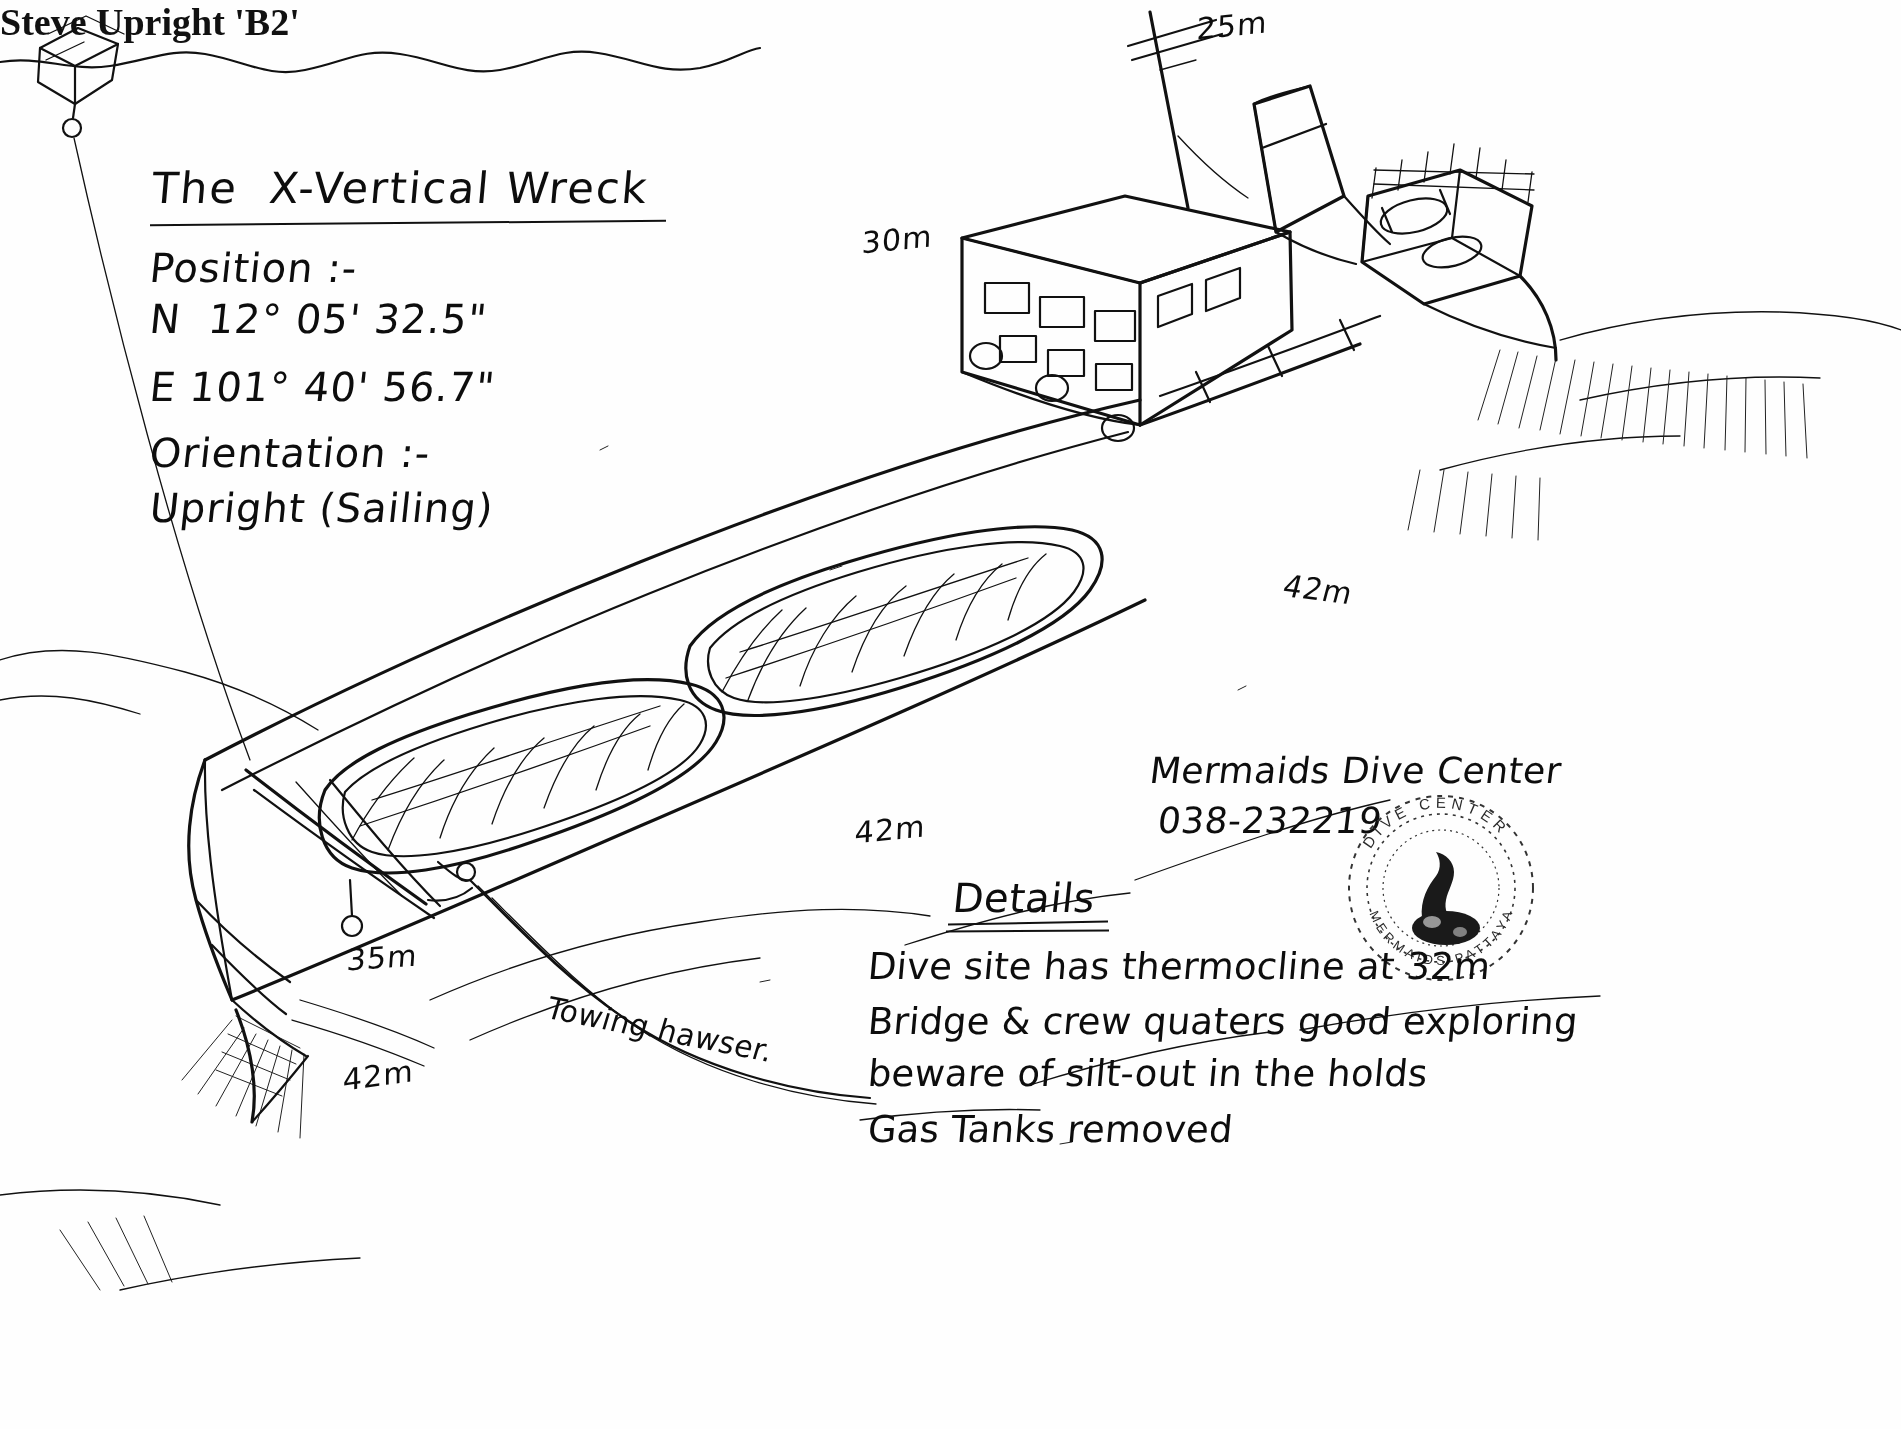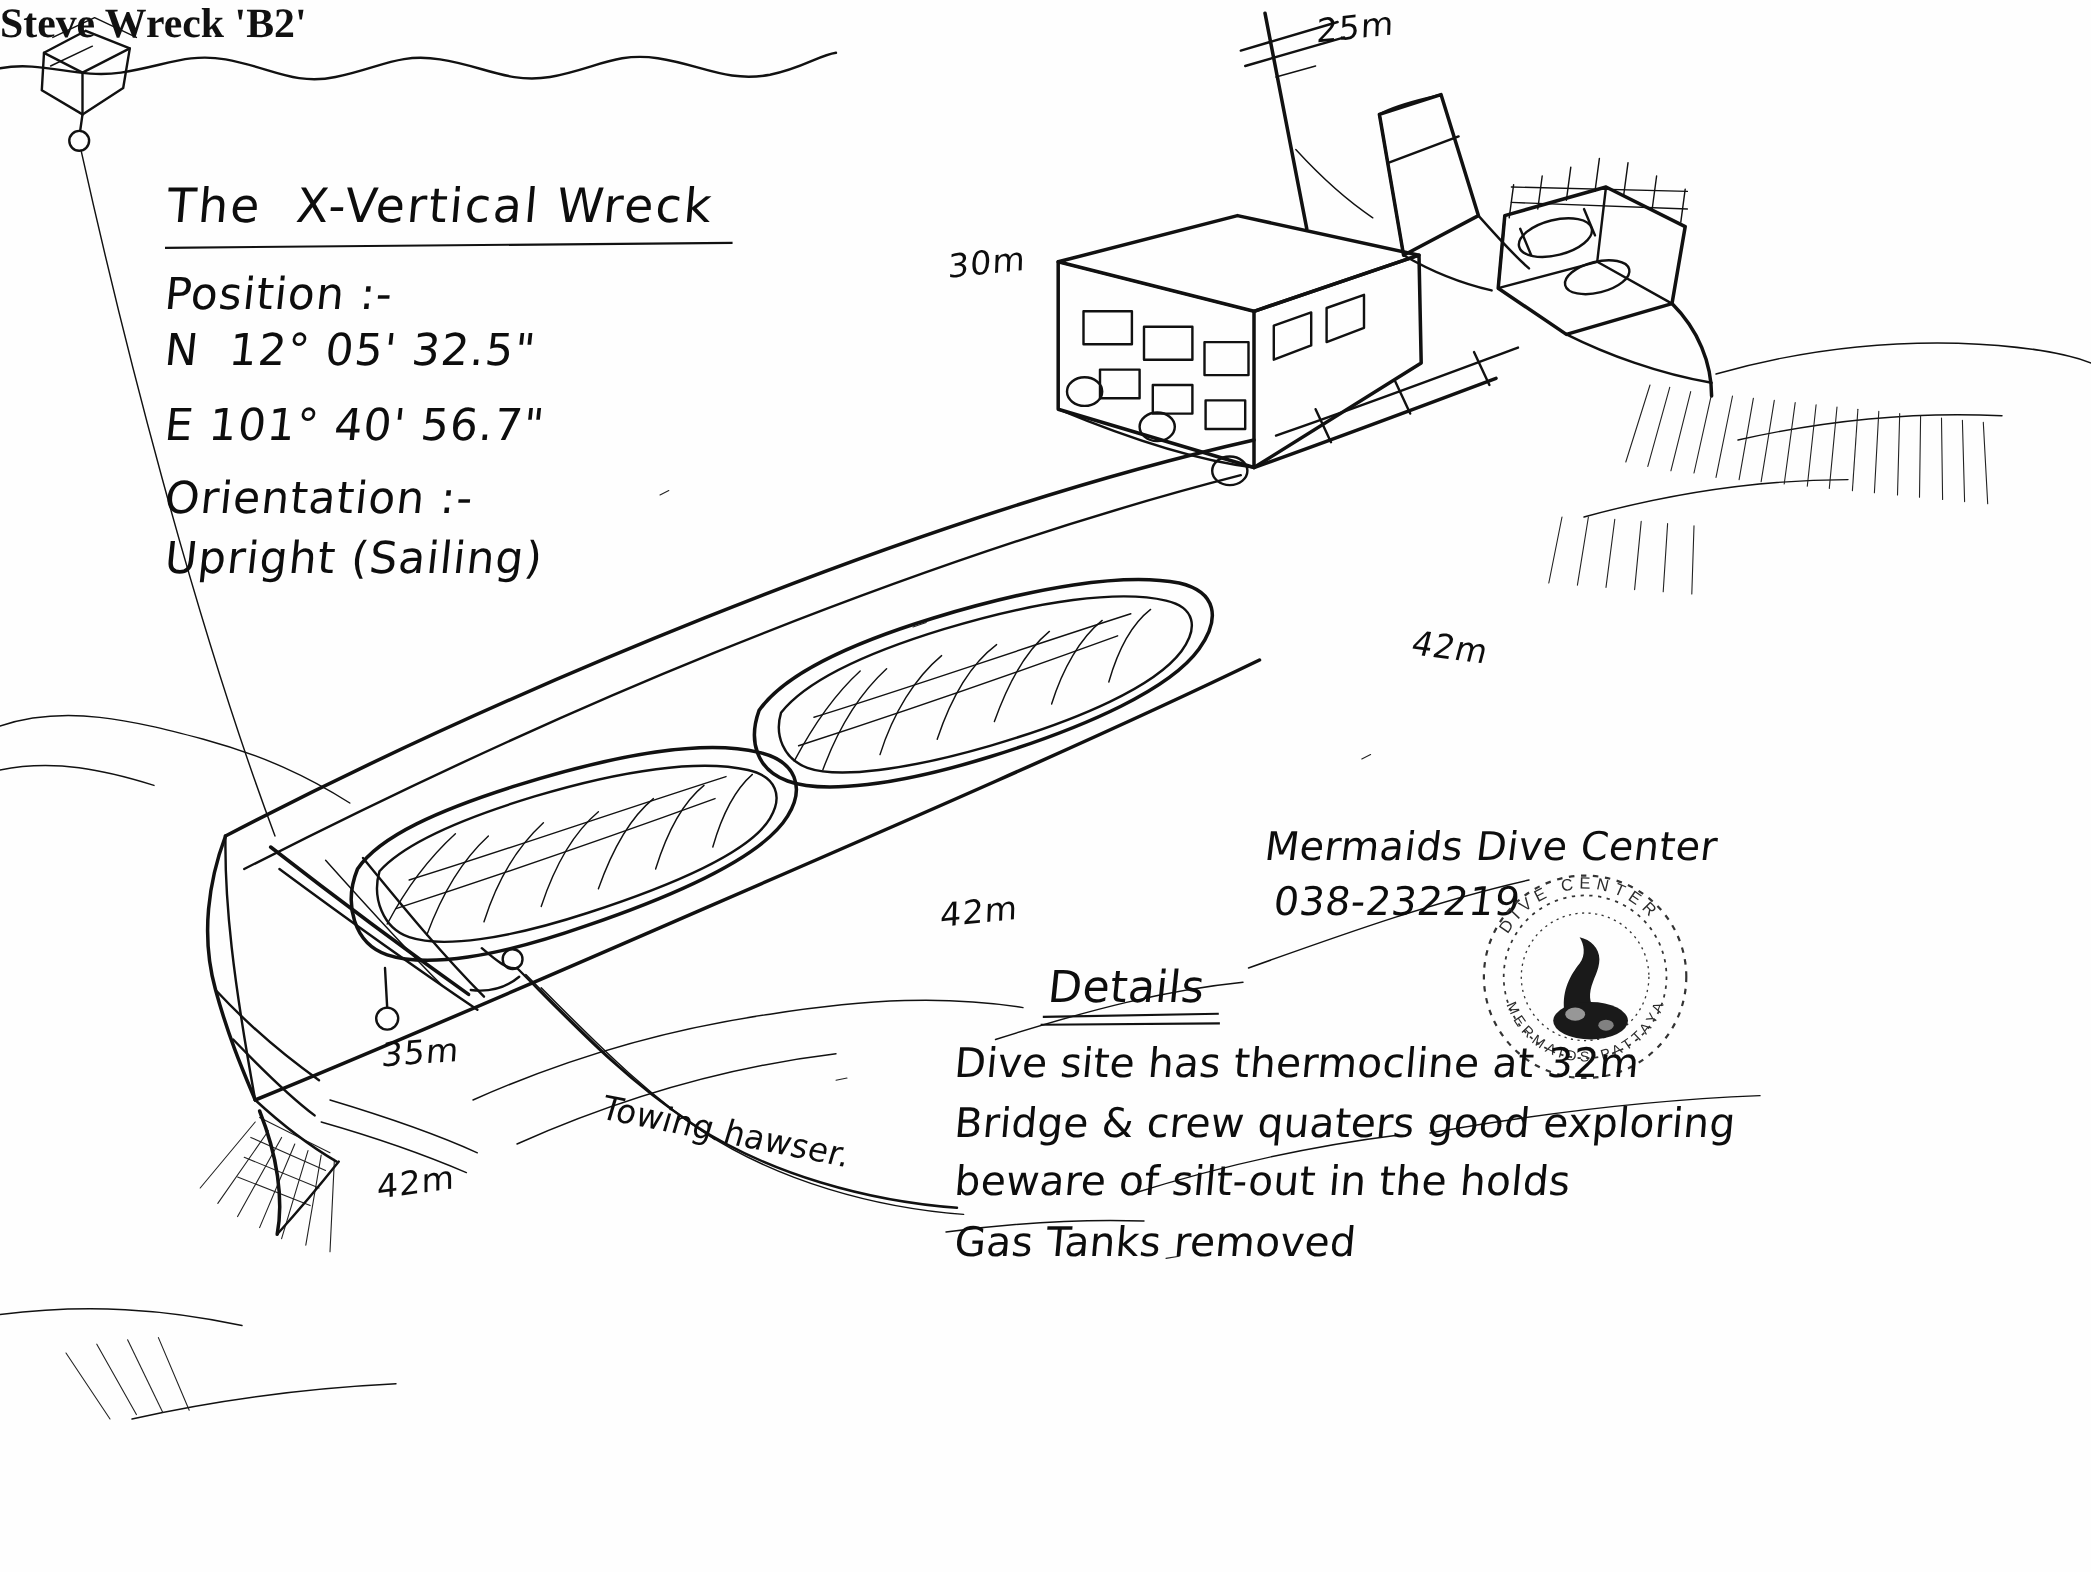--- a/index.html
+++ b/index.html
@@ -318,21 +318,21 @@
 
   <div class="hand depth" id="dm-25">25m</div>
   <div class="hand depth" id="dm-30">30m</div>
   <div class="hand depth" id="dm-42r">42m</div>
   <div class="hand depth" id="dm-42m">42m</div>
   <div class="hand depth" id="dm-35">35m</div>
   <div class="hand depth" id="dm-42b">42m</div>
 
   <div class="hand" id="hawser-lbl">Towing hawser.</div>
 
-  <div id="author">Steve Wreck 'B2'</div>
+  <div id="author">Steve Upright 'B2'</div>
   <div class="hand" id="shop">Mermaids Dive Center</div>
   <div class="hand" id="phone">038-232219</div>
 
   <div id="stamp">
     <svg viewBox="0 0 210 195" width="210" height="195">
       <circle cx="105" cy="98" r="92" fill="none" stroke="#333" stroke-width="2" stroke-dasharray="5 6"></circle>
       <circle cx="105" cy="98" r="74" fill="none" stroke="#333" stroke-width="1.6" stroke-dasharray="3 5"></circle>
       <circle cx="105" cy="98" r="58" fill="none" stroke="#333" stroke-width="1.2" stroke-dasharray="2 4"></circle>
       <path d="M86 128 C84 110,92 96,100 86 C106 78,104 68,100 62
                C110 64,118 72,118 82 C118 92,112 100,110 110

